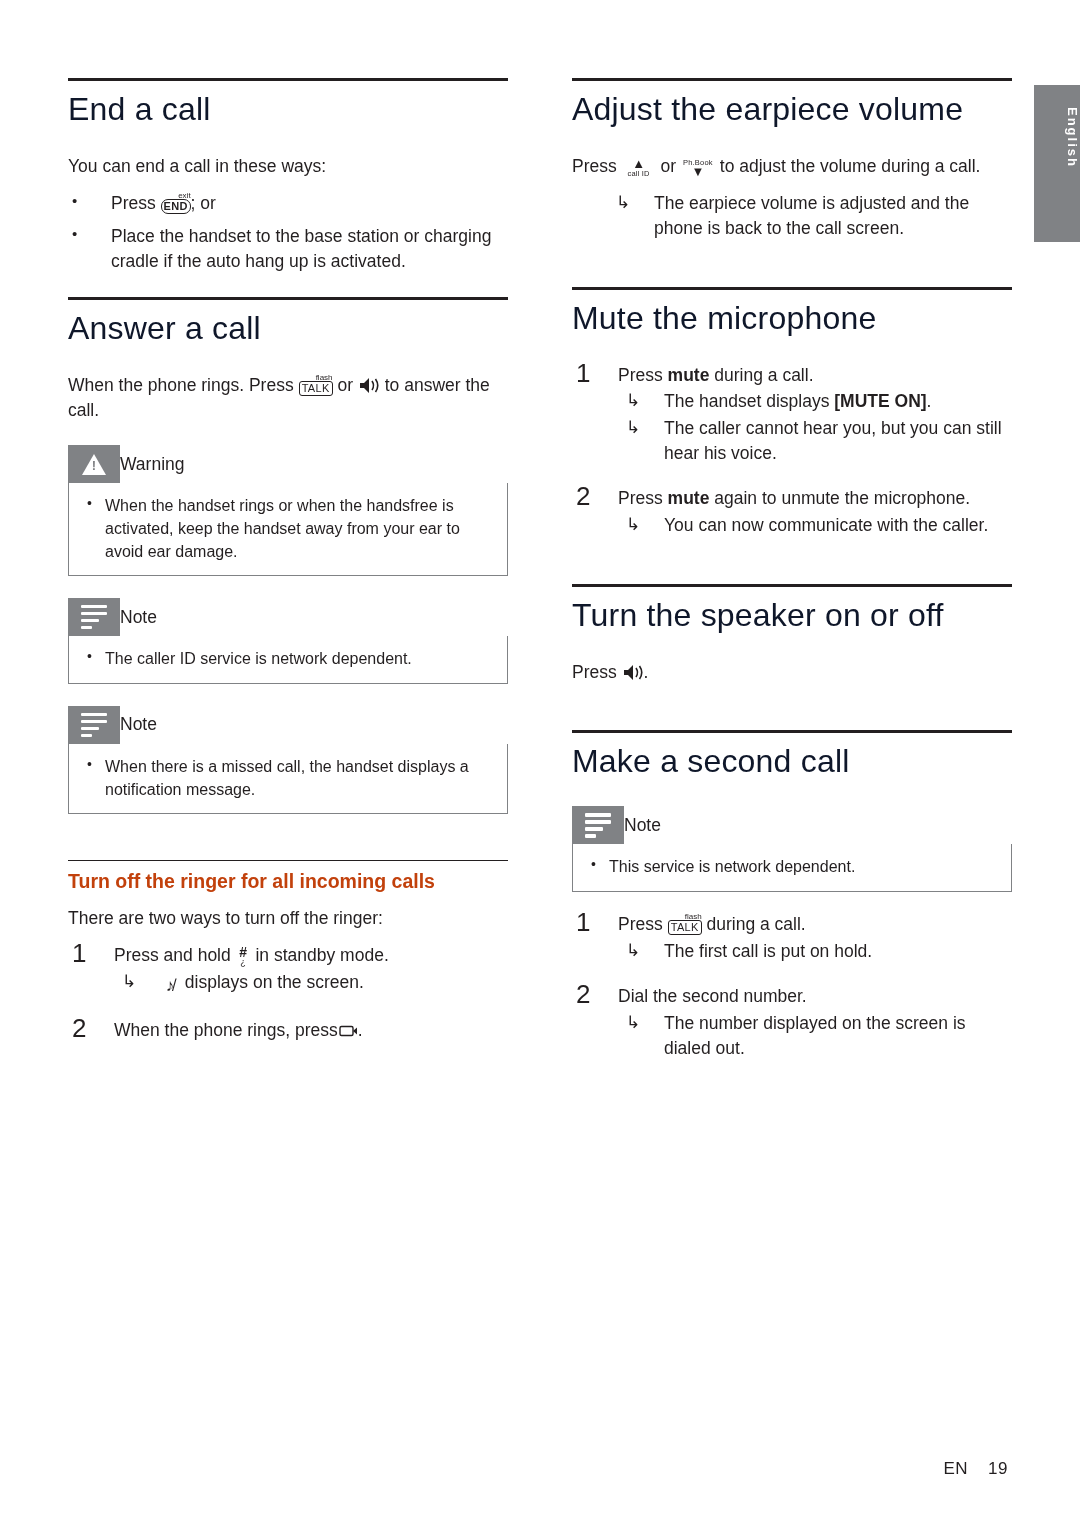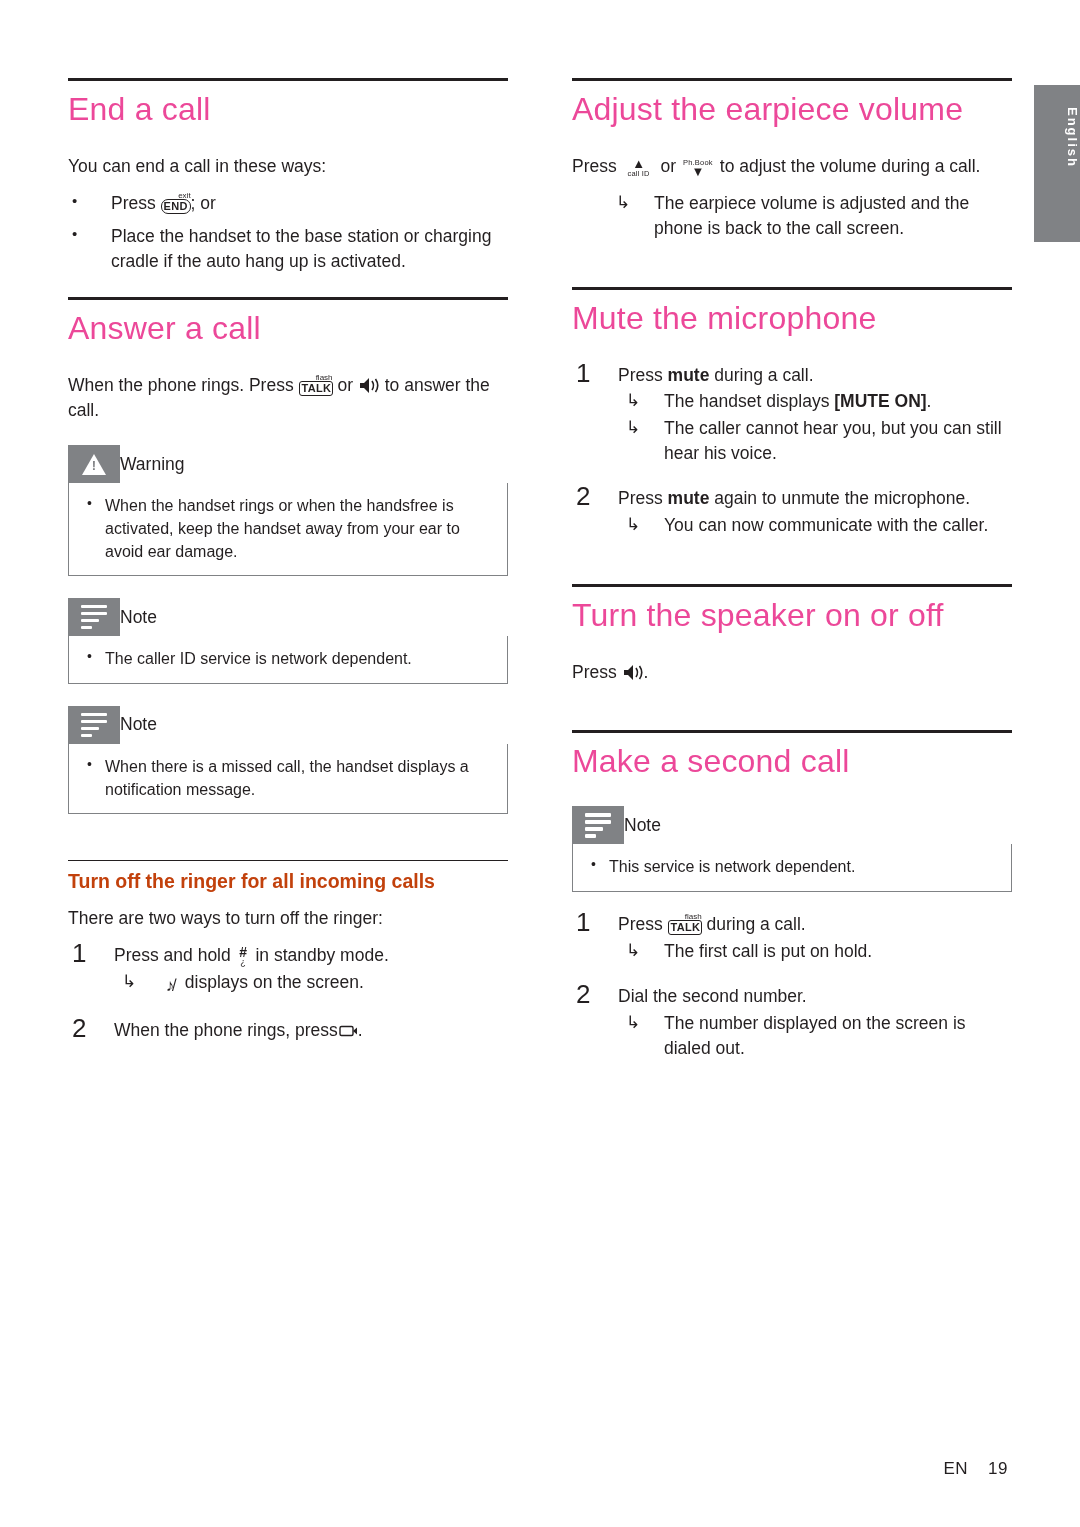--- a/index.html
+++ b/index.html
@@ -54,21 +54,21 @@
     border-top: 3px solid #231f20;
     margin: 0 0 10px 0;
   }
   .rule-thin {
     border-top: 1.5px solid #231f20;
     margin: 0 0 8px 0;
   }
   h1.h-main {
     font-size: 32px;
     font-weight: normal;
-    color: #ec4899;
+    color: #0f172a;
     margin: 0 0 26px 0;
     letter-spacing: .2px;
   }
   h2.h-sub {
     font-size: 19.5px;
     font-weight: bold;
     color: #c2410c;
     margin: 0 0 12px 0;
     line-height: 1.28;
   }
@@ -222,21 +222,21 @@
     border: 1.6px solid #231f20; border-radius: 7px;
     padding: 1px 2px; letter-spacing: .3px;
   }
   .key-talk {
     width: 34px;
     position: relative;
     top: -1px;
   }
   .key-talk .k-top { font-size: 8px; display: block; line-height: 7px; }
   .key-talk .k-main {
-    font-size: 11px; font-weight: bold; display: block;
+    font-size: 11px; font-weight: normal; display: block;
     border: 1.6px solid #231f20; border-radius: 3px;
     padding: 1px 2px; letter-spacing: .3px;
   }
   .key-spk {
     display: inline-block;
     width: 22px; height: 17px;
     vertical-align: -3px;
     position: relative;
   }
   .key-updown {

